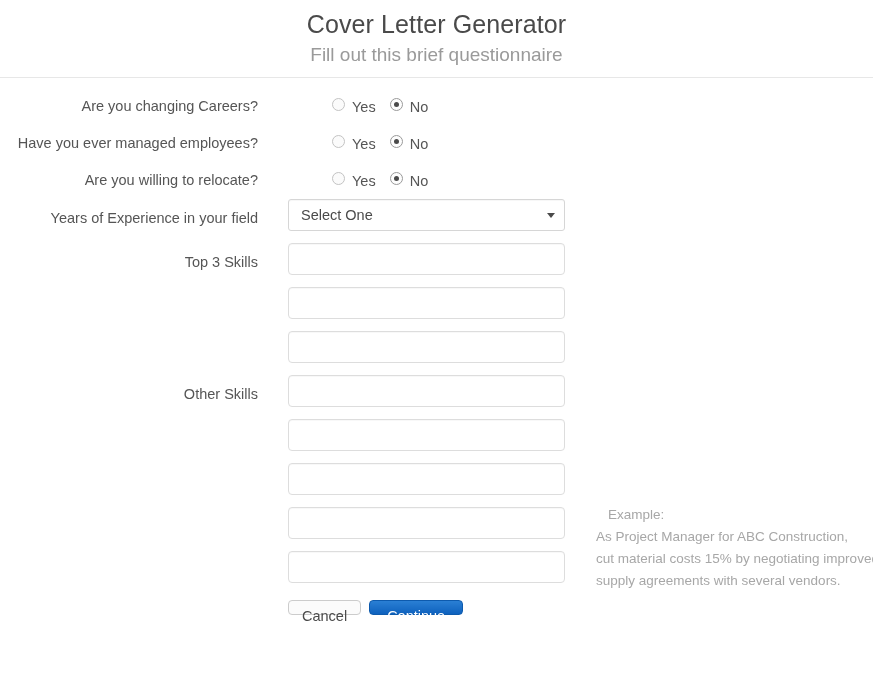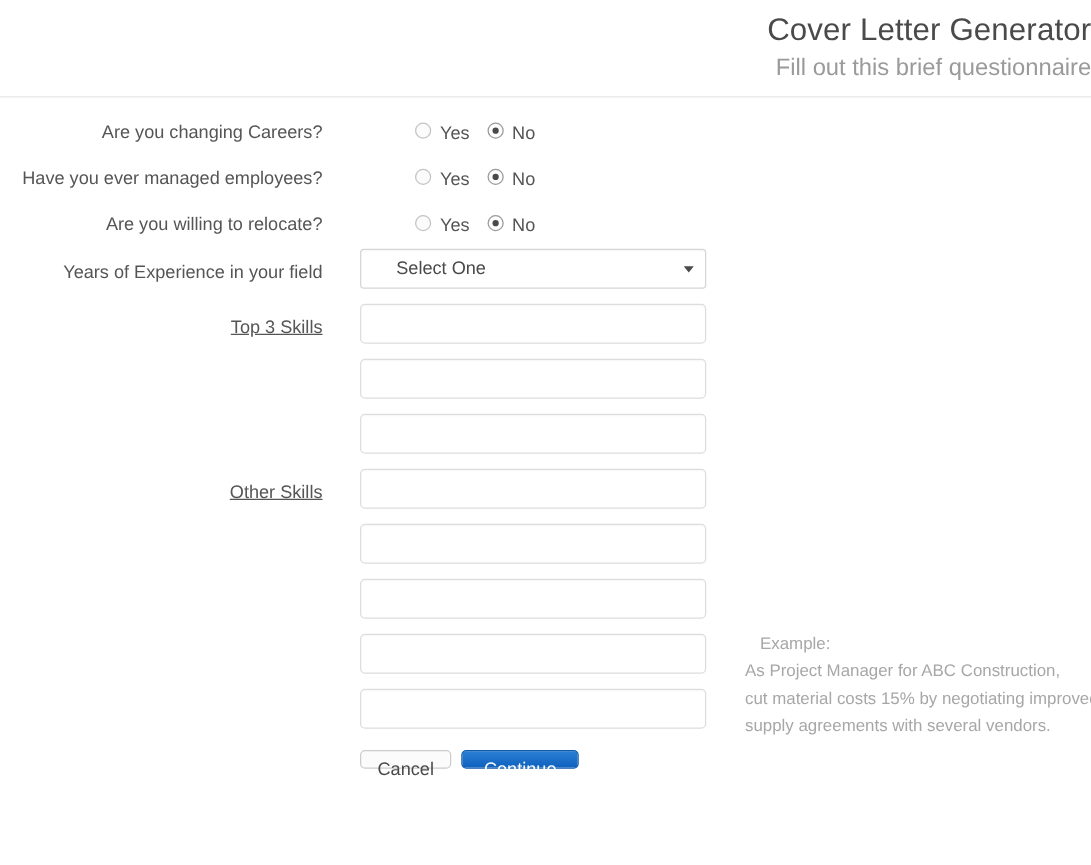--- a/index.html
+++ b/index.html
@@ -16,21 +16,21 @@
     position: relative;
   }
 
   
   .page-header {
     width: 100%;
     box-sizing: border-box;
     padding-top: 9px;
     padding-bottom: 10px;
     border-bottom: 1px solid #e7e7e7;
-    text-align: right;
+    text-align: center;
   }
   .page-title {
     font-size: 25px;
     font-weight: normal;
     color: #4a4a4a;
     margin: 0;
     line-height: 30px;
     letter-spacing: 0.1px;
   }
   .page-subtitle {
@@ -113,39 +113,39 @@
   .select-box {
     width: 277px;
     height: 32px;
     box-sizing: border-box;
     border: 1px solid #d6d6d6;
     border-radius: 3px;
     background: #ffffff;
     position: relative;
     display: flex;
     align-items: center;
-    padding-left: 28px;
+    padding-left: 12px;
     font-size: 14.5px;
     color: #4a4a4a;
     box-shadow: inset 0 1px 1px rgba(0,0,0,0.035);
   }
   .select-arrow {
     position: absolute;
     right: 9px;
     top: 50%;
     margin-top: -2px;
     width: 0;
     height: 0;
     border-left: 4px solid transparent;
     border-right: 4px solid transparent;
     border-top: 5px solid #4a4a4a;
   }
 
   
-  .input-row { height: 44px; text-decoration: underline; }
+  .input-row { height: 44px; }
   .input-row .label-col { padding-top: 9px; }
   .text-input {
     width: 277px;
     height: 32px;
     box-sizing: border-box;
     border: 1px solid #dddddd;
     border-radius: 4px;
     background: #ffffff;
     font-family: "Liberation Sans", sans-serif;
     font-size: 14px;

